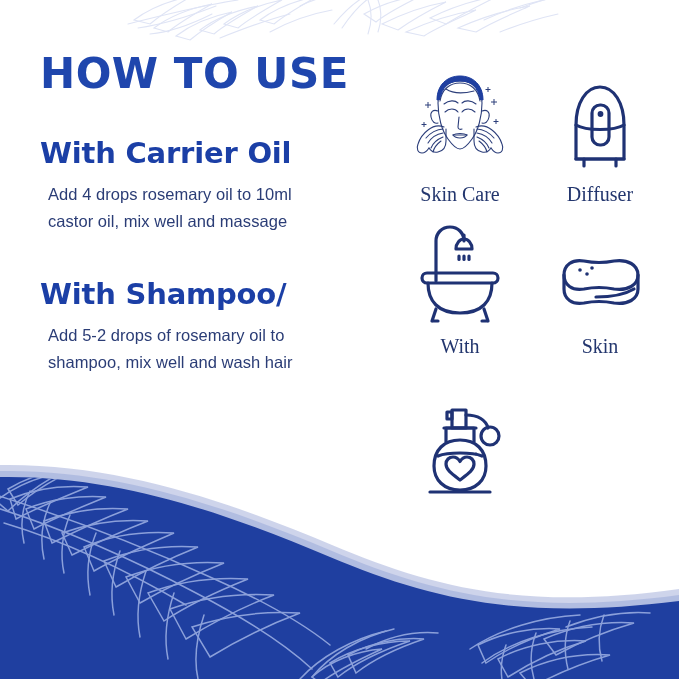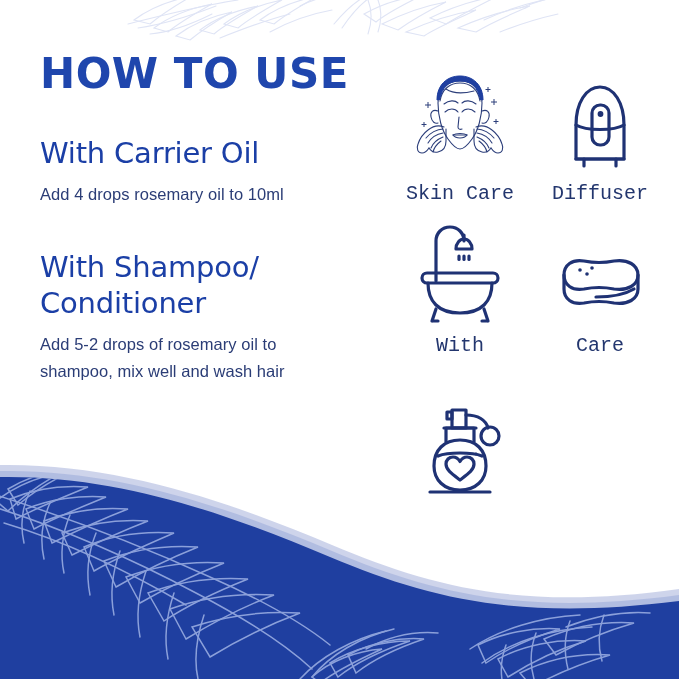--- a/index.html
+++ b/index.html
@@ -25,33 +25,33 @@
     font-weight:700;
     font-size:42px;
     line-height:1.05;
     letter-spacing:0.5px;
     color:#1f46ad;
     margin:0 0 40px 0;
   }
   .sec{margin:0 0 8px 0;}
   .sec-title{
     font-family:"DejaVu Sans", sans-serif;
-    font-weight:400;
+    font-weight:700;
     font-size:29px;
     line-height:1.22;
     letter-spacing:-0.2px;
     color:#1b3fa6;
     margin:0 0 10px 0;
   }
   .sec-body{
     font-family:"Liberation Sans", sans-serif;
     font-size:16.5px;
     line-height:1.62;
     color:#2b3d76;
-    margin:0;
+    margin:8px;
     letter-spacing:0.05px;
   }
   .sec-gap{height:34px;}
 
   
   .icon-grid{
     position:absolute;left:392px;top:52px;
     width:276px;
     display:grid;
     grid-template-columns:1fr 1fr;
@@ -61,21 +61,21 @@
   }
   .icon-cell{
     display:flex;flex-direction:column;align-items:center;justify-content:flex-end;
     text-align:center;
   }
   .icon-art{
     display:flex;align-items:flex-end;justify-content:center;
     height:108px;width:130px;
   }
   .icon-label{
-    font-family:Liberation Mono, monospace;
+    font-family:Liberation Serif, serif;
     font-size:20px;
     color:#23366e;
     margin-top:5px;
     line-height:1;
     white-space:nowrap;
   }
 </style>
 </head>
 <body>
 
@@ -111,29 +111,29 @@
   </svg>
 
   <div class="left-col">
 
     <h1 class="main-title">HOW TO USE</h1>
 
     <div class="sec">
       <h2 class="sec-title">With Carrier Oil</h2>
       <p class="sec-body">
         <span>Add 4 drops rosemary oil to 10ml</span><br>
+        <span>castor oil, mix well and massage</span>
       </p>
     </div>
 
     <div class="sec-gap"></div>
 
     <div class="sec">
       <h2 class="sec-title">
         <span>With Shampoo/</span><br>
-        <span>Conditioner</span>
       </h2>
       <p class="sec-body">
         <span>Add 5-2 drops of rosemary oil to</span><br>
         <span>shampoo, mix well and wash hair</span>
       </p>
     </div>
   </div>
 
   <div class="icon-grid">
 
@@ -246,21 +246,21 @@
             <path d="M24 56 L24 70 C24 80 32 86 44 84 C54 82 64 82 74 84 C88 86 98 80 98 70 L98 56"></path>
 
             <path d="M56 78 C70 78 84 76 94 70"></path>
 
             <circle cx="40" cy="51" r="1.8" fill="#1f3274" stroke="none"></circle>
             <circle cx="47" cy="55" r="1.8" fill="#1f3274" stroke="none"></circle>
             <circle cx="52" cy="49" r="1.8" fill="#1f3274" stroke="none"></circle>
           </g>
         </svg>
       </div>
-      <div class="icon-label">Care</div>
+      <div class="icon-label">Skin</div>
     </div>
 
     <div class="icon-cell">
       <div class="icon-art">
         <svg viewBox="0 0 120 120" width="120" height="120" fill="none" xmlns="http://www.w3.org/2000/svg">
           <g stroke="#1f3274" stroke-width="3.2" fill="none" stroke-linecap="round" stroke-linejoin="round">
 
             <path d="M34 78 C34 62 44 52 60 52 C76 52 86 62 86 78 C86 92 76 102 60 102 C44 102 34 92 34 78Z"></path>
 
             <path d="M46 54 L46 40 L74 40 L74 54"></path>

